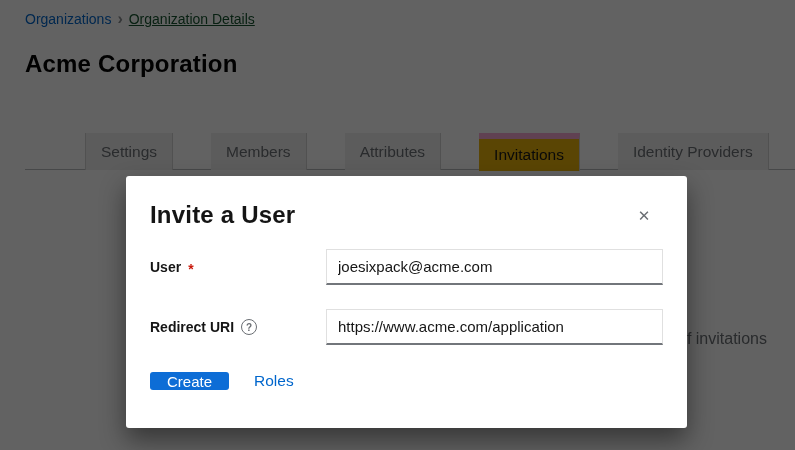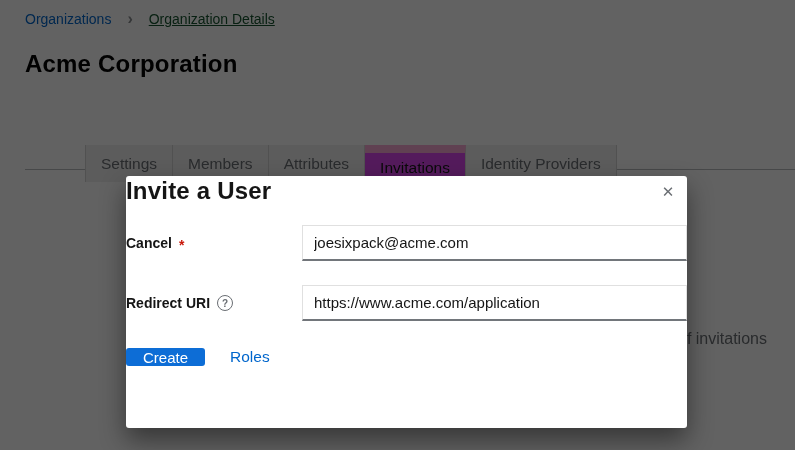--- a/index.html
+++ b/index.html
@@ -2,43 +2,43 @@
 <html><head>
 <meta charset="utf-8">
 <style>
   html,body{margin:0;padding:0;background:#fff;}
   *{box-sizing:border-box;font-family:"Liberation Sans","DejaVu Sans",sans-serif;}
   #stage{position:relative;width:795px;height:450px;overflow:hidden;background:#fff;}
 
   
   .page{position:absolute;inset:0;background:#fff;}
 
-  .breadcrumb{position:absolute;left:25px;top:11px;display:flex;align-items:flex-end;gap:16px;font-size:14px;}
+  .breadcrumb{position:absolute;left:25px;top:11px;display:flex;align-items:flex-end;gap:6px;font-size:14px;}
   .breadcrumb .crumb-link{color:#0066cc;text-decoration:none;cursor:pointer;}
   .breadcrumb .crumb-sep{color:#8a8d90;font-size:16px;line-height:14px;font-weight:bold;transform:translateY(-1px);}
   .breadcrumb .crumb-current{color:#14532d;text-decoration:underline;}
 
   .page-title{position:absolute;left:25px;top:49px;margin:0;font-size:24px;line-height:30px;font-weight:600;color:#000000;letter-spacing:.2px;}
 
   .tabs-wrap{position:absolute;left:25px;right:0;top:133px;height:37px;border-bottom:1px solid #b8bbbe;}
-  .tabs{position:absolute;left:60px;top:12px;display:flex;height:37px;}
+  .tabs{position:absolute;left:60px;top:0;display:flex;height:37px;gap:38px;}
   .tab{position:relative;display:flex;align-items:center;justify-content:center;
        padding:0 15px;height:37px;font-size:15.5px;color:#6a6e73;background:#f0f0f0;
        border:none;border-right:1px solid #d2d2d2;cursor:pointer;}
   .tab:first-child{border-left:1px solid #d2d2d2;}
-  .tab.active{background:#d946ef;color:#151515;height:38px;margin-bottom:-1px;border-top:8px solid #f9a8d4;border-right:1px solid #d2d2d2;}
+  .tab.active{background:#eab308;color:#151515;height:38px;margin-bottom:-1px;border-top:6px solid #f9a8d4;border-right:1px solid #d2d2d2;}
 
   .empty-fragment{position:absolute;left:678px;top:330px;font-size:16px;color:#6a6e73;white-space:nowrap;}
 
   
   .overlay{position:absolute;inset:0;background:rgba(2,2,2,0.62);z-index:50;}
 
   
   .modal{position:absolute;left:126px;top:176px;width:561px;height:252px;background:#fff;
-         border-radius:3px;box-shadow:0 12px 26px rgba(0,0,0,0.45);z-index:100;}
+         border-radius:3px;box-shadow:0 12px 26px rgba(0,0,0,0.45);z-index:100;padding:24px;}
   .modal-header{position:relative;margin-bottom:19px;}
   .modal-title{margin:0;font-size:24px;line-height:30px;font-weight:600;color:#151515;letter-spacing:.2px;}
   .modal-close{position:absolute;top:5px;right:8px;width:22px;height:22px;border:none;background:transparent;
                color:#6a6e73;font-size:15px;font-weight:bold;line-height:22px;text-align:center;cursor:pointer;padding:0;}
 
   .form-row{display:grid;grid-template-columns:176px 1fr;align-items:center;margin-bottom:24px;}
   .field-label{display:flex;align-items:center;gap:7px;font-size:14px;font-weight:600;color:#151515;}
   .required{color:#c9190b;font-size:14px;font-weight:600;transform:translateY(2px);}
   .help-icon{display:inline-flex;align-items:center;justify-content:center;width:16px;height:16px;
              border:1.5px solid #6a6e73;border-radius:50%;color:#6a6e73;font-size:10px;font-weight:bold;cursor:pointer;}
@@ -81,21 +81,21 @@
   <div class="overlay"></div>
 
   <div class="modal">
     <div class="modal-header">
       <h2 class="modal-title">Invite a User</h2>
       <button class="modal-close">✕</button>
     </div>
 
     <div class="form-row">
       <label class="field-label">
-        <span>Cancel</span>
+        <span>User</span>
         <span class="required">*</span>
       </label>
       <input class="text-input" type="text" value="joesixpack@acme.com" style="">
     </div>
 
     <div class="form-row">
       <label class="field-label">
         <span>Redirect URI</span>
         <span class="help-icon">?</span>
       </label>

